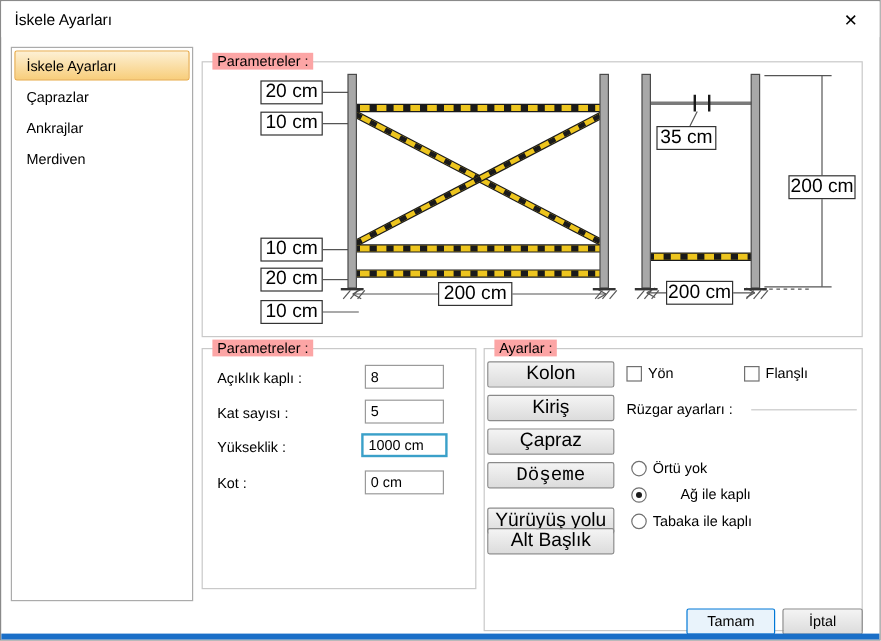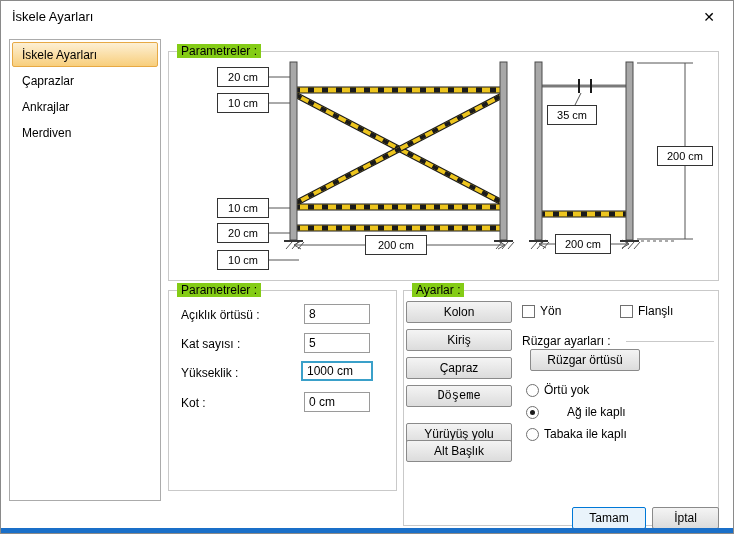--- a/index.html
+++ b/index.html
@@ -9,32 +9,32 @@
 
   .titlebar { position:absolute; left:0; top:0; width:100%; height:30px; background:#fff; }
   .title { position:absolute; left:11px; top:8px; font-size:13px; }
   .close-btn { position:absolute; right:14px; top:6px; width:20px; height:20px; text-align:center; line-height:20px; font-size:14px; cursor:pointer; }
 
   .sidebar { position:absolute; left:8px; top:38px; width:152px; height:462px; border:1px solid #ababab; background:#fff; padding:1px; }
   .side-item { height:25px; line-height:25px; padding-left:9px; margin:1px; border:1px solid transparent; cursor:default; }
   .side-item.on { background:linear-gradient(#fdf0d4,#f8ce7c); border:1px solid #e7a944; border-radius:2px; }
 
   .group { position:absolute; border:1px solid #c9c9c9; background:#fff; }
-  .group-label { position:absolute; top:-8px; left:8px; background:#84cc16; padding:0 4px; }
+  .group-label { position:absolute; top:-8px; left:8px; background:#fca5a5; padding:0 4px; }
 
   
   .diagram-svg { position:absolute; left:0; top:0; }
-  .dimbox { position:absolute; height:20px; background:#fff; border:1px solid #333; display:flex; align-items:center; justify-content:center; font-size:11px; }
+  .dimbox { position:absolute; height:20px; background:#fff; border:1px solid #333; display:flex; align-items:center; justify-content:center; font-size:16px; }
 
   
   .f-label { position:absolute; left:12px; }
   .tb { position:absolute; width:66px; height:20px; border:1px solid #9a9a9a; font-family:"Liberation Sans",sans-serif; font-size:12px; padding:0 4px; background:#fff; }
   .tb.on { border:2px solid #3aa0c9; }
 
-  .btn { position:absolute; width:106px; height:22px; background:linear-gradient(#f4f4f4,#dcdcdc); border:1px solid #8a8a8a; border-radius:2px; font-family:"Liberation Sans",sans-serif; font-size:12px; text-align:center; cursor:pointer; }
+  .btn { position:absolute; width:106px; height:22px; background:linear-gradient(#f4f4f4,#dcdcdc); border:1px solid #8a8a8a; border-radius:2px; font-family:"Liberation Sans",sans-serif; font-size:16px; text-align:center; cursor:pointer; }
 
   .checkrow { position:absolute; display:flex; align-items:center; gap:5px; cursor:pointer; }
   .checkbox { width:13px; height:13px; border:1px solid #707070; background:#fff; display:inline-block; }
   .radio { width:13px; height:13px; border:1px solid #707070; border-radius:50%; background:#fff; display:inline-block; position:relative; }
   .radio.on::after { content:""; position:absolute; left:3px; top:3px; width:5px; height:5px; border-radius:50%; background:#1c1c1c; }
 
   .sep-line { position:absolute; height:1px; background:#c9c9c9; }
 
   .footer-btn { position:absolute; height:22px; background:linear-gradient(#f4f4f4,#dcdcdc); border:1px solid #8a8a8a; border-radius:2px; font-family:"Liberation Sans",sans-serif; font-size:12px; text-align:center; cursor:pointer; }
   .footer-btn.default { background:#e9f3fb; border:1px solid #0078d7; }
@@ -156,21 +156,21 @@
     <div class="dimbox" style="left:48px; top:198px; width:52px;">10 cm</div>
     <div class="dimbox" style="left:196px; top:183px; width:62px;">200 cm</div>
     <div class="dimbox" style="left:378px; top:53px; width:50px;">35 cm</div>
     <div class="dimbox" style="left:488px; top:94px; width:56px;">200 cm</div>
     <div class="dimbox" style="left:386px; top:182px; width:56px;">200 cm</div>
   </div>
 
   <div class="group" style="left:167px; top:289px; width:229px; height:201px;">
     <span class="group-label">Parametreler :</span>
 
-    <span class="f-label" style="top:17px;">Açıklık örtüsü :</span>
+    <span class="f-label" style="top:17px;">Açıklık kaplı :</span>
     <input class="tb" style="left: 135px; top: 13px;" value="8">
 
     <span class="f-label" style="top:46px;">Kat sayısı :</span>
     <input class="tb" style="left: 135px; top: 42px;" value="5">
 
     <span class="f-label" style="top:75px;">Yükseklik :</span>
     <input class="tb on" style="left: 132px; top: 70px; width: 72px;" value="1000 cm">
 
     <span class="f-label" style="top:105px;">Kot :</span>
     <input class="tb" style="left: 135px; top: 101px;" value="0 cm">
@@ -191,21 +191,20 @@
       <span>Yön</span>
     </div>
     <div class="checkrow" style="left:216px; top:13px;justify-content:flex-end;">
       <span class="checkbox"></span>
       <span>Flanşlı</span>
     </div>
 
     <span style="position:absolute; left:118px; top:43px;">Rüzgar ayarları :</span>
     <div class="sep-line" style="left:222px; top:50px; width:88px;"></div>
 
-    <button class="btn" style="left:126px; top:58px; width:110px;">Rüzgar örtüsü</button>
 
     <div class="checkrow" style="left:122px; top:92px;justify-content:space-between;">
       <span class="radio"></span>
       <span>Örtü yok</span>
     </div>
     <div class="checkrow" style="left:122px; top:114px;gap:28px;">
       <span class="radio on"></span>
       <span>Ağ ile kaplı</span>
     </div>
     <div class="checkrow" style="left:122px; top:136px;">

